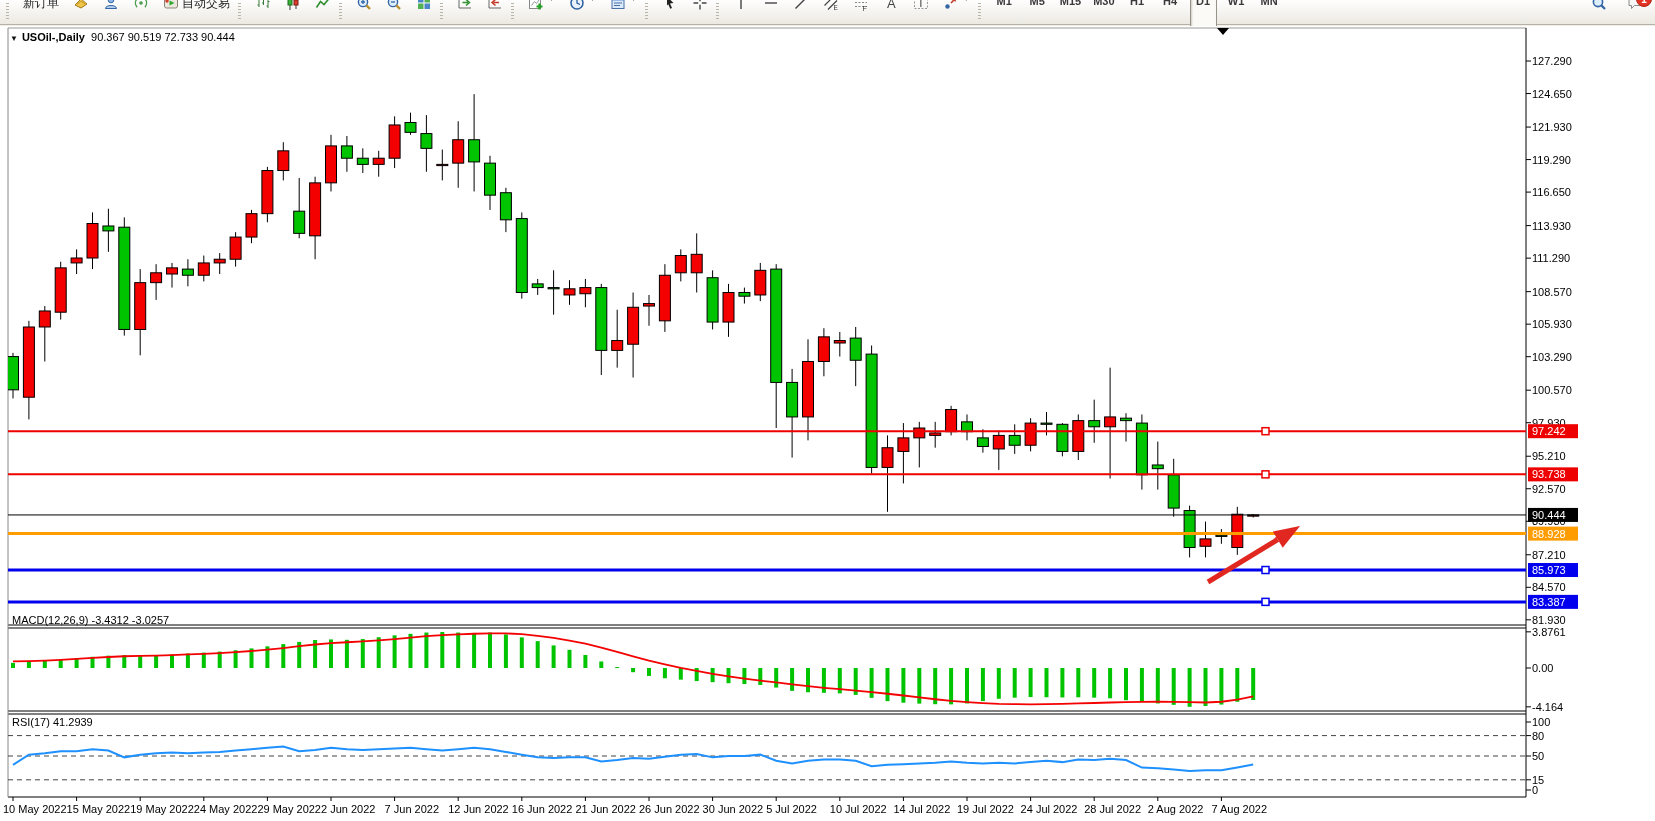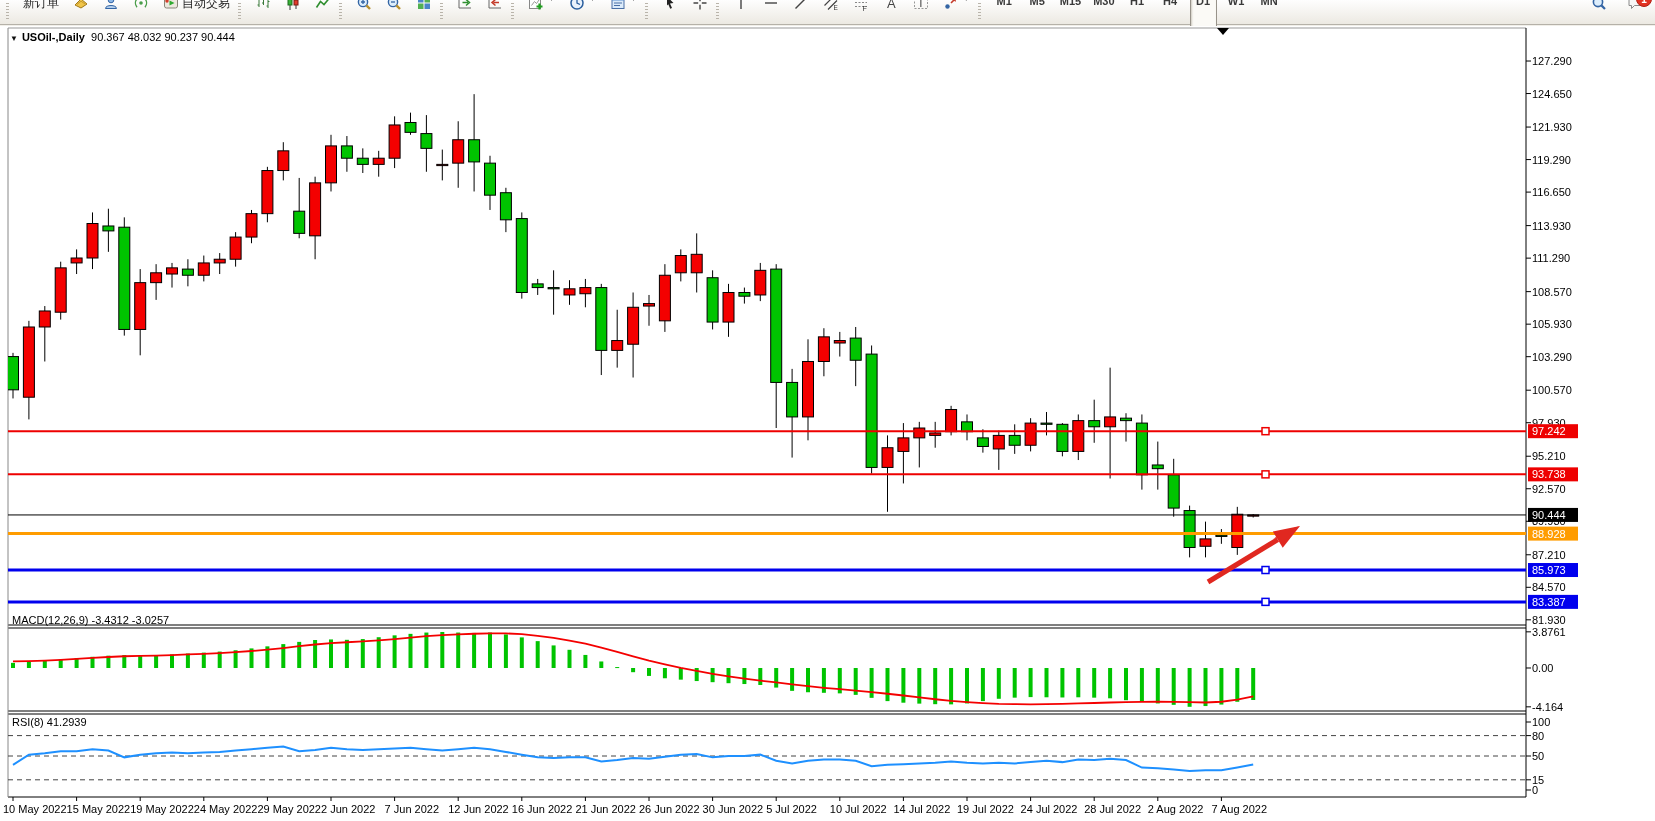--- a/index.html
+++ b/index.html
@@ -786,16 +786,16 @@
         <line x1="1030.6" y1="771" x2="1030.6" y2="775" stroke="#000"></line>
         <text x="1020.5999999999999" y="787">24 Jul 2022</text>
         <line x1="1094.2" y1="771" x2="1094.2" y2="775" stroke="#000"></line>
         <text x="1084.2" y="787">28 Jul 2022</text>
         <line x1="1157.8" y1="771" x2="1157.8" y2="775" stroke="#000"></line>
         <text x="1147.8" y="787">2 Aug 2022</text>
         <line x1="1221.4" y1="771" x2="1221.4" y2="775" stroke="#000"></line>
         <text x="1211.4" y="787">7 Aug 2022</text>
       </g>
     </svg>
-  <div class="overlay-label" style="left:10px;top:5px;"><span class="tri">▼</span><b><span>USOil-,Daily</span></b>&nbsp; <span>90.367 48.032 90.237 90.444</span></div>
+  <div class="overlay-label" style="left:10px;top:5px;"><span class="tri">▼</span><b><span>USOil-,Daily</span></b>&nbsp; <span>90.367 90.519 72.733 90.444</span></div>
   <div class="overlay-label" style="left:12px;top:588px;"><span>MACD(12,26,9)</span> <span>-3.4312 -3.0257</span></div>
-  <div class="overlay-label" style="left:12px;top:690px;"><span>RSI(8)</span> <span>41.2939</span></div>
+  <div class="overlay-label" style="left:12px;top:690px;"><span>RSI(17)</span> <span>41.2939</span></div>
 </div>
 
 </body></html>

